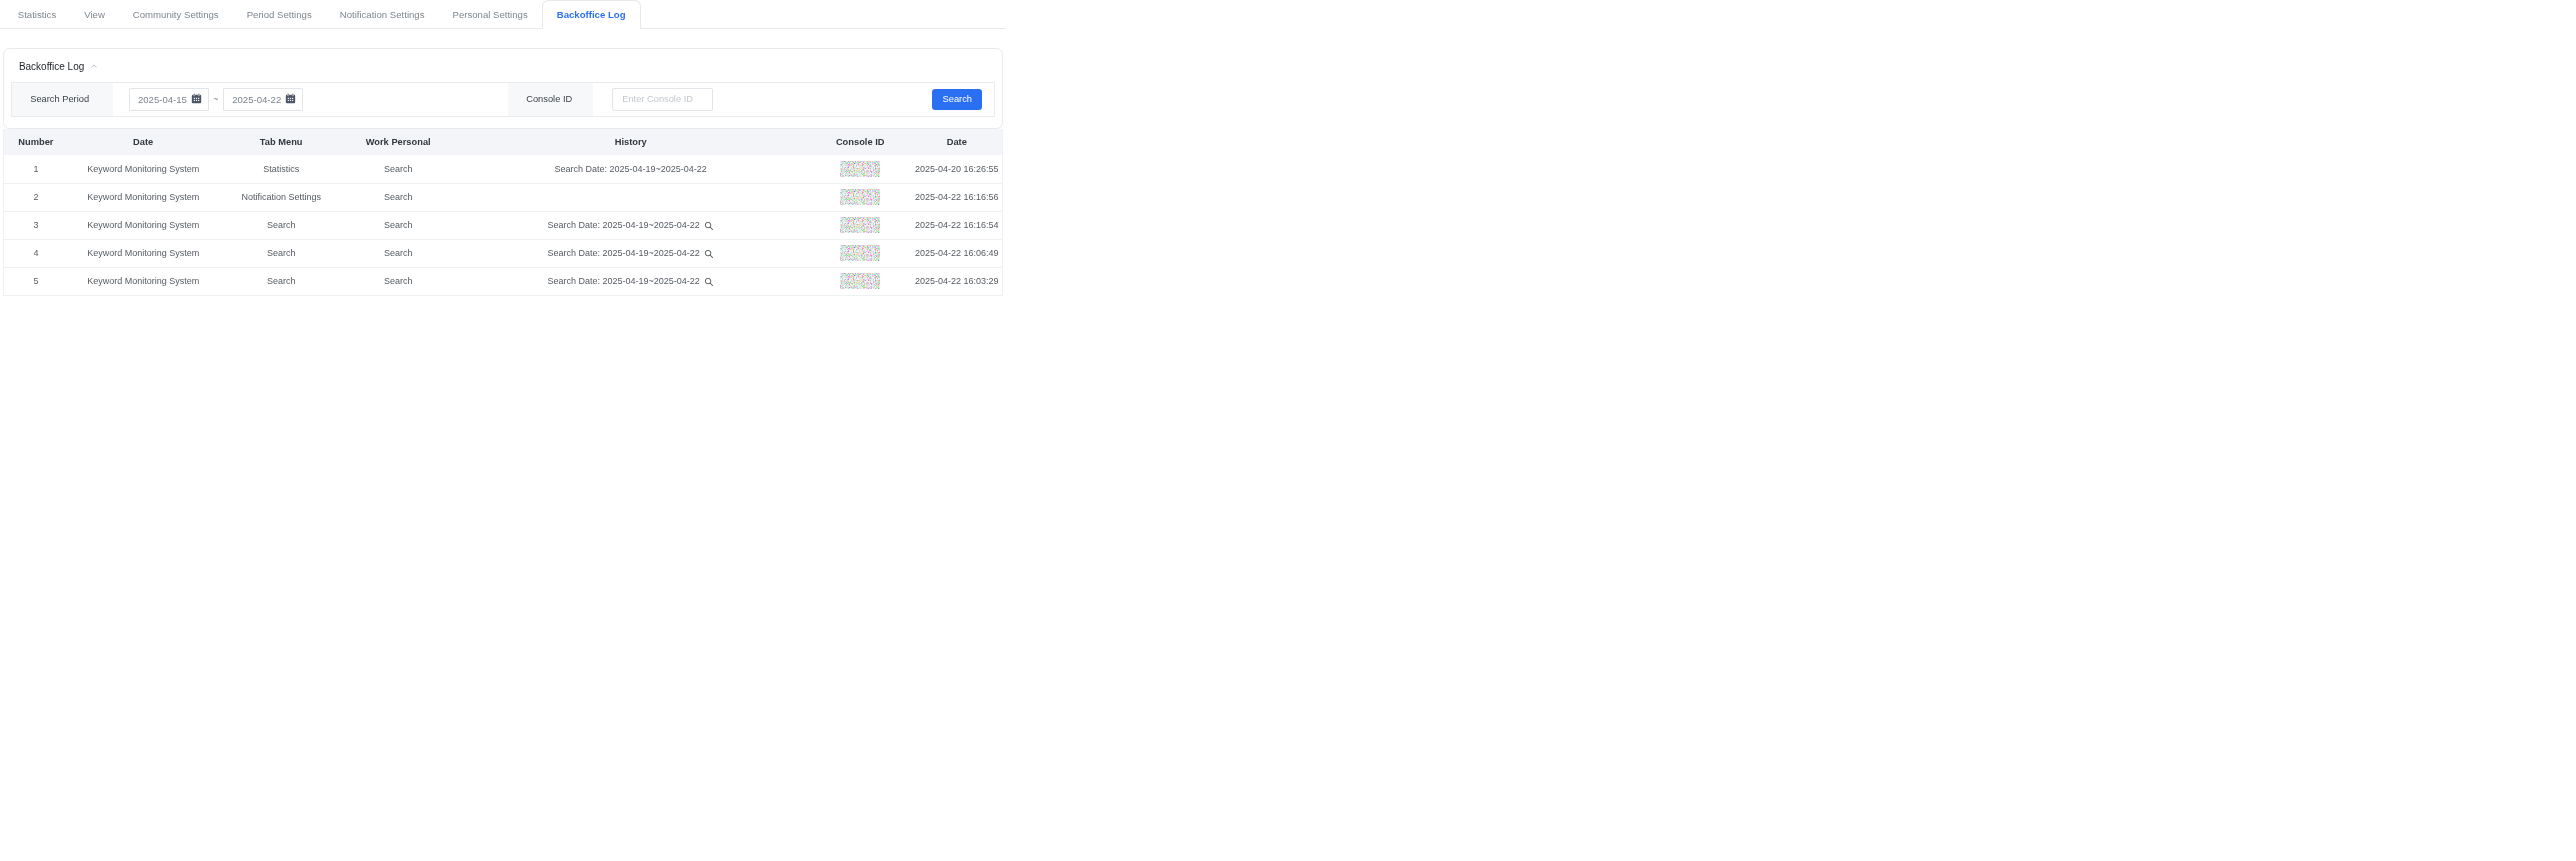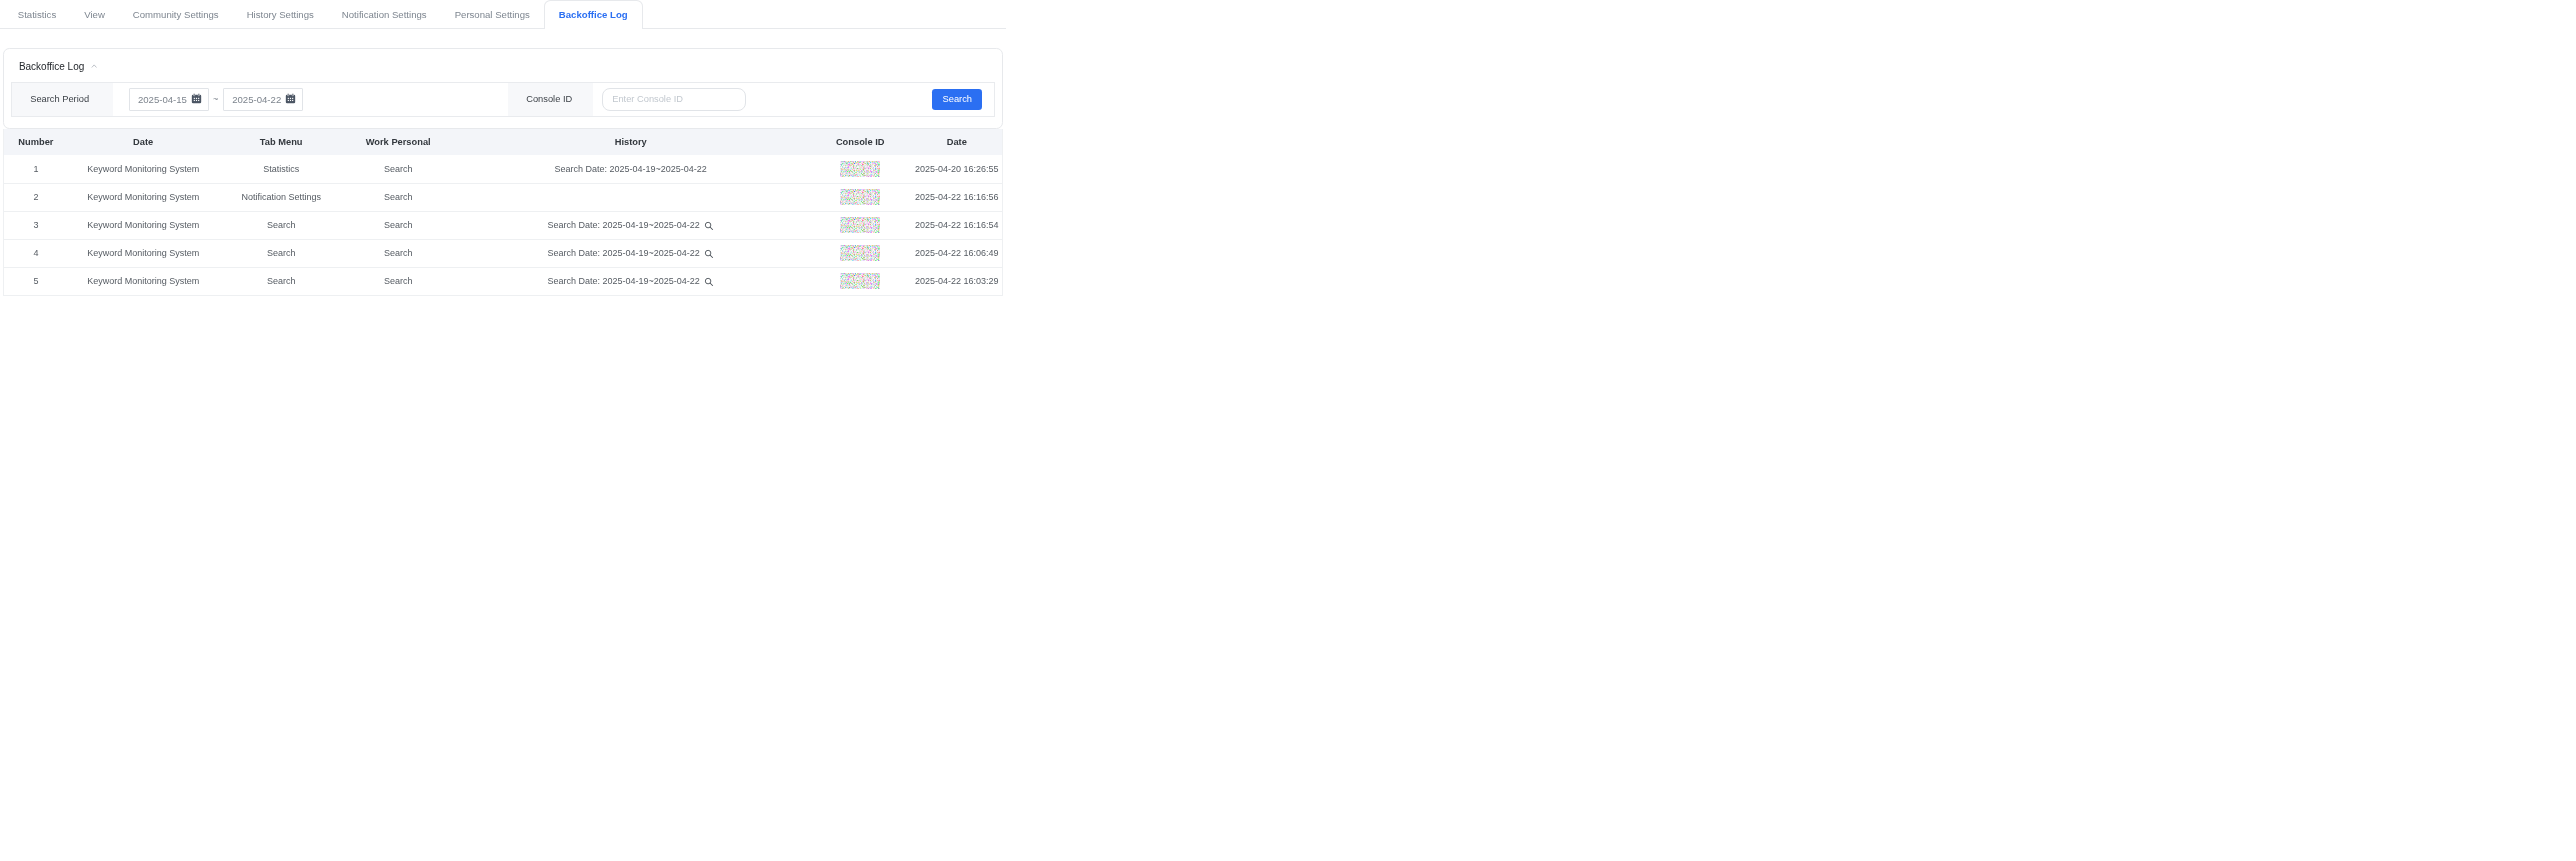--- a/index.html
+++ b/index.html
@@ -68,22 +68,22 @@
     width:80px; height:23px;
     border:0.6px solid #e1e4e8; border-radius:1px;
     display:flex; align-items:center; justify-content:space-between;
     padding:0 5.8px 0 8.3px;
     color:#7d848d; font-size:9.6px; background:#fff; cursor:pointer;
   }
   .tilde { margin:0 4.5px; color:#7d848d; font-size:9px; }
 
   .console-area { flex:1; display:flex; align-items:center; }
   .console-input {
-    width:144px; height:23px; margin-left:9px;
-    border:0.6px solid #e1e4e8; border-radius:8px;
+    width:101px; height:23px; margin-left:19px;
+    border:0.6px solid #e1e4e8; border-radius:2px;
     padding:0 9px; font-size:9.3px; color:#333;
     outline:none; font-family:"Liberation Sans", sans-serif;
   }
   .console-input::placeholder { color:#c2c8cf; }
 
   .search-btn {
     width:50px; height:21px; margin-right:11.5px;
     background:#2b6ff2; color:#fff;
     border:none; border-radius:3.2px;
     font-size:9.3px; cursor:pointer;
@@ -125,21 +125,21 @@
   <filter id="pxnoise" x="0" y="0" width="100%" height="100%">
     <feTurbulence type="turbulence" baseFrequency="0.55" numOctaves="2" seed="7" result="t"></feTurbulence>
     <feColorMatrix in="t" type="saturate" values="4"></feColorMatrix>
   </filter>
 </svg>
 
 <nav class="tabbar">
     <div class="tab">Statistics</div>
     <div class="tab">View</div>
     <div class="tab">Community Settings</div>
-    <div class="tab">History Settings</div>
+    <div class="tab">Period Settings</div>
     <div class="tab">Notification Settings</div>
     <div class="tab">Personal Settings</div>
     <div class="tab active">Backoffice Log</div>
   </nav>
 
 <div class="page">
 
   <section class="panel">
     <div class="panel-head">
       <span>Backoffice Log</span>

